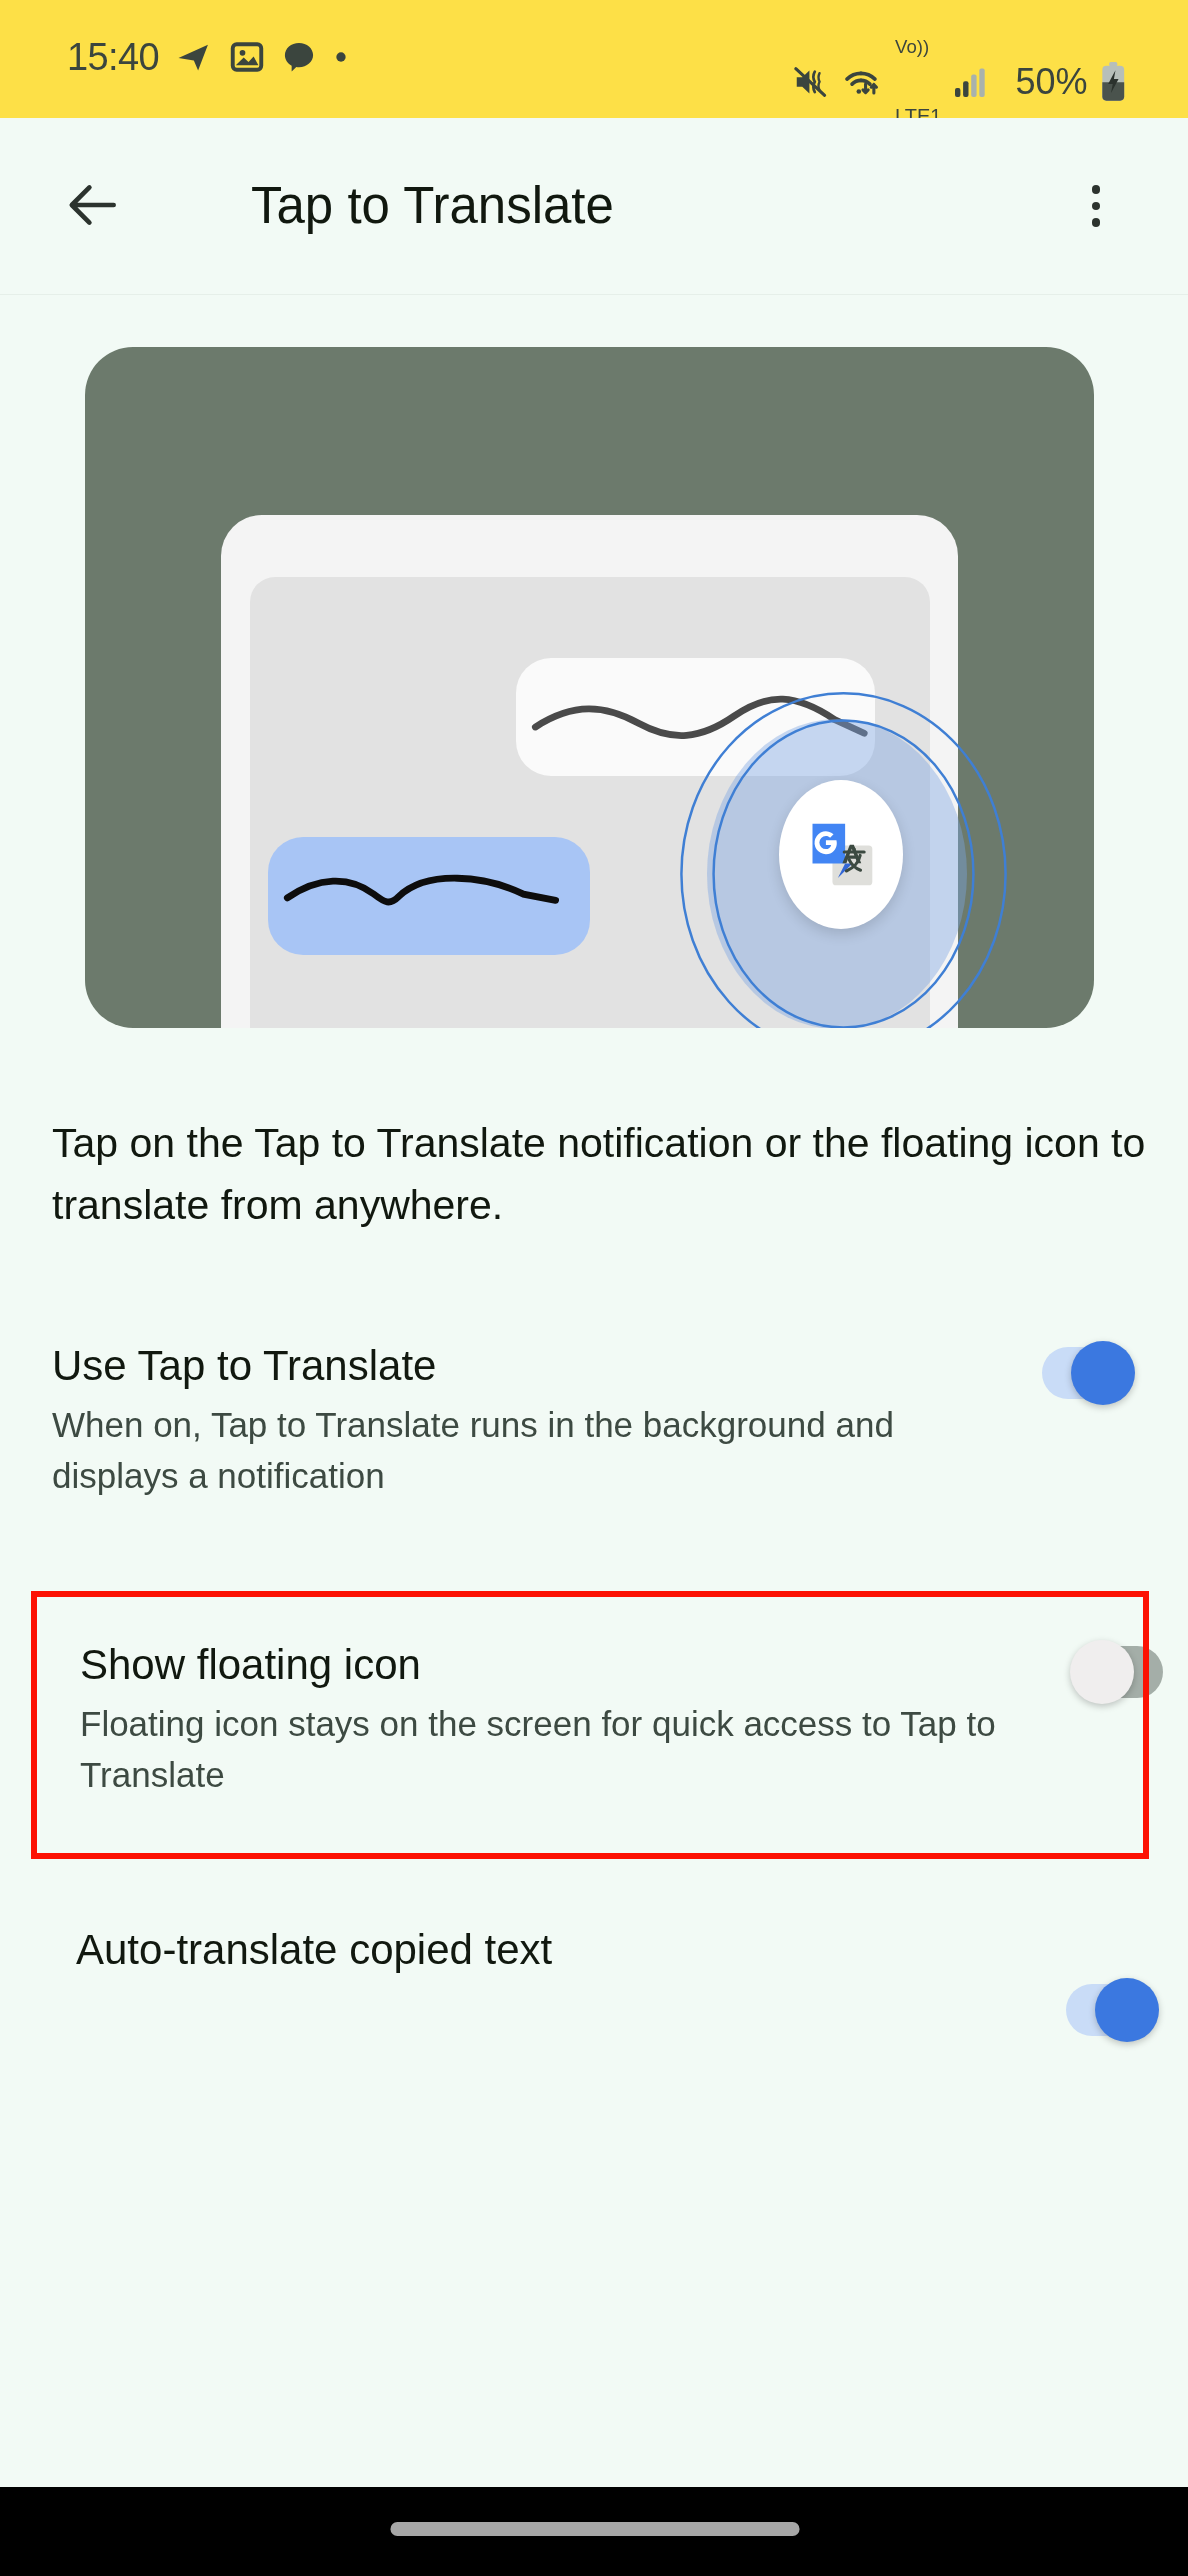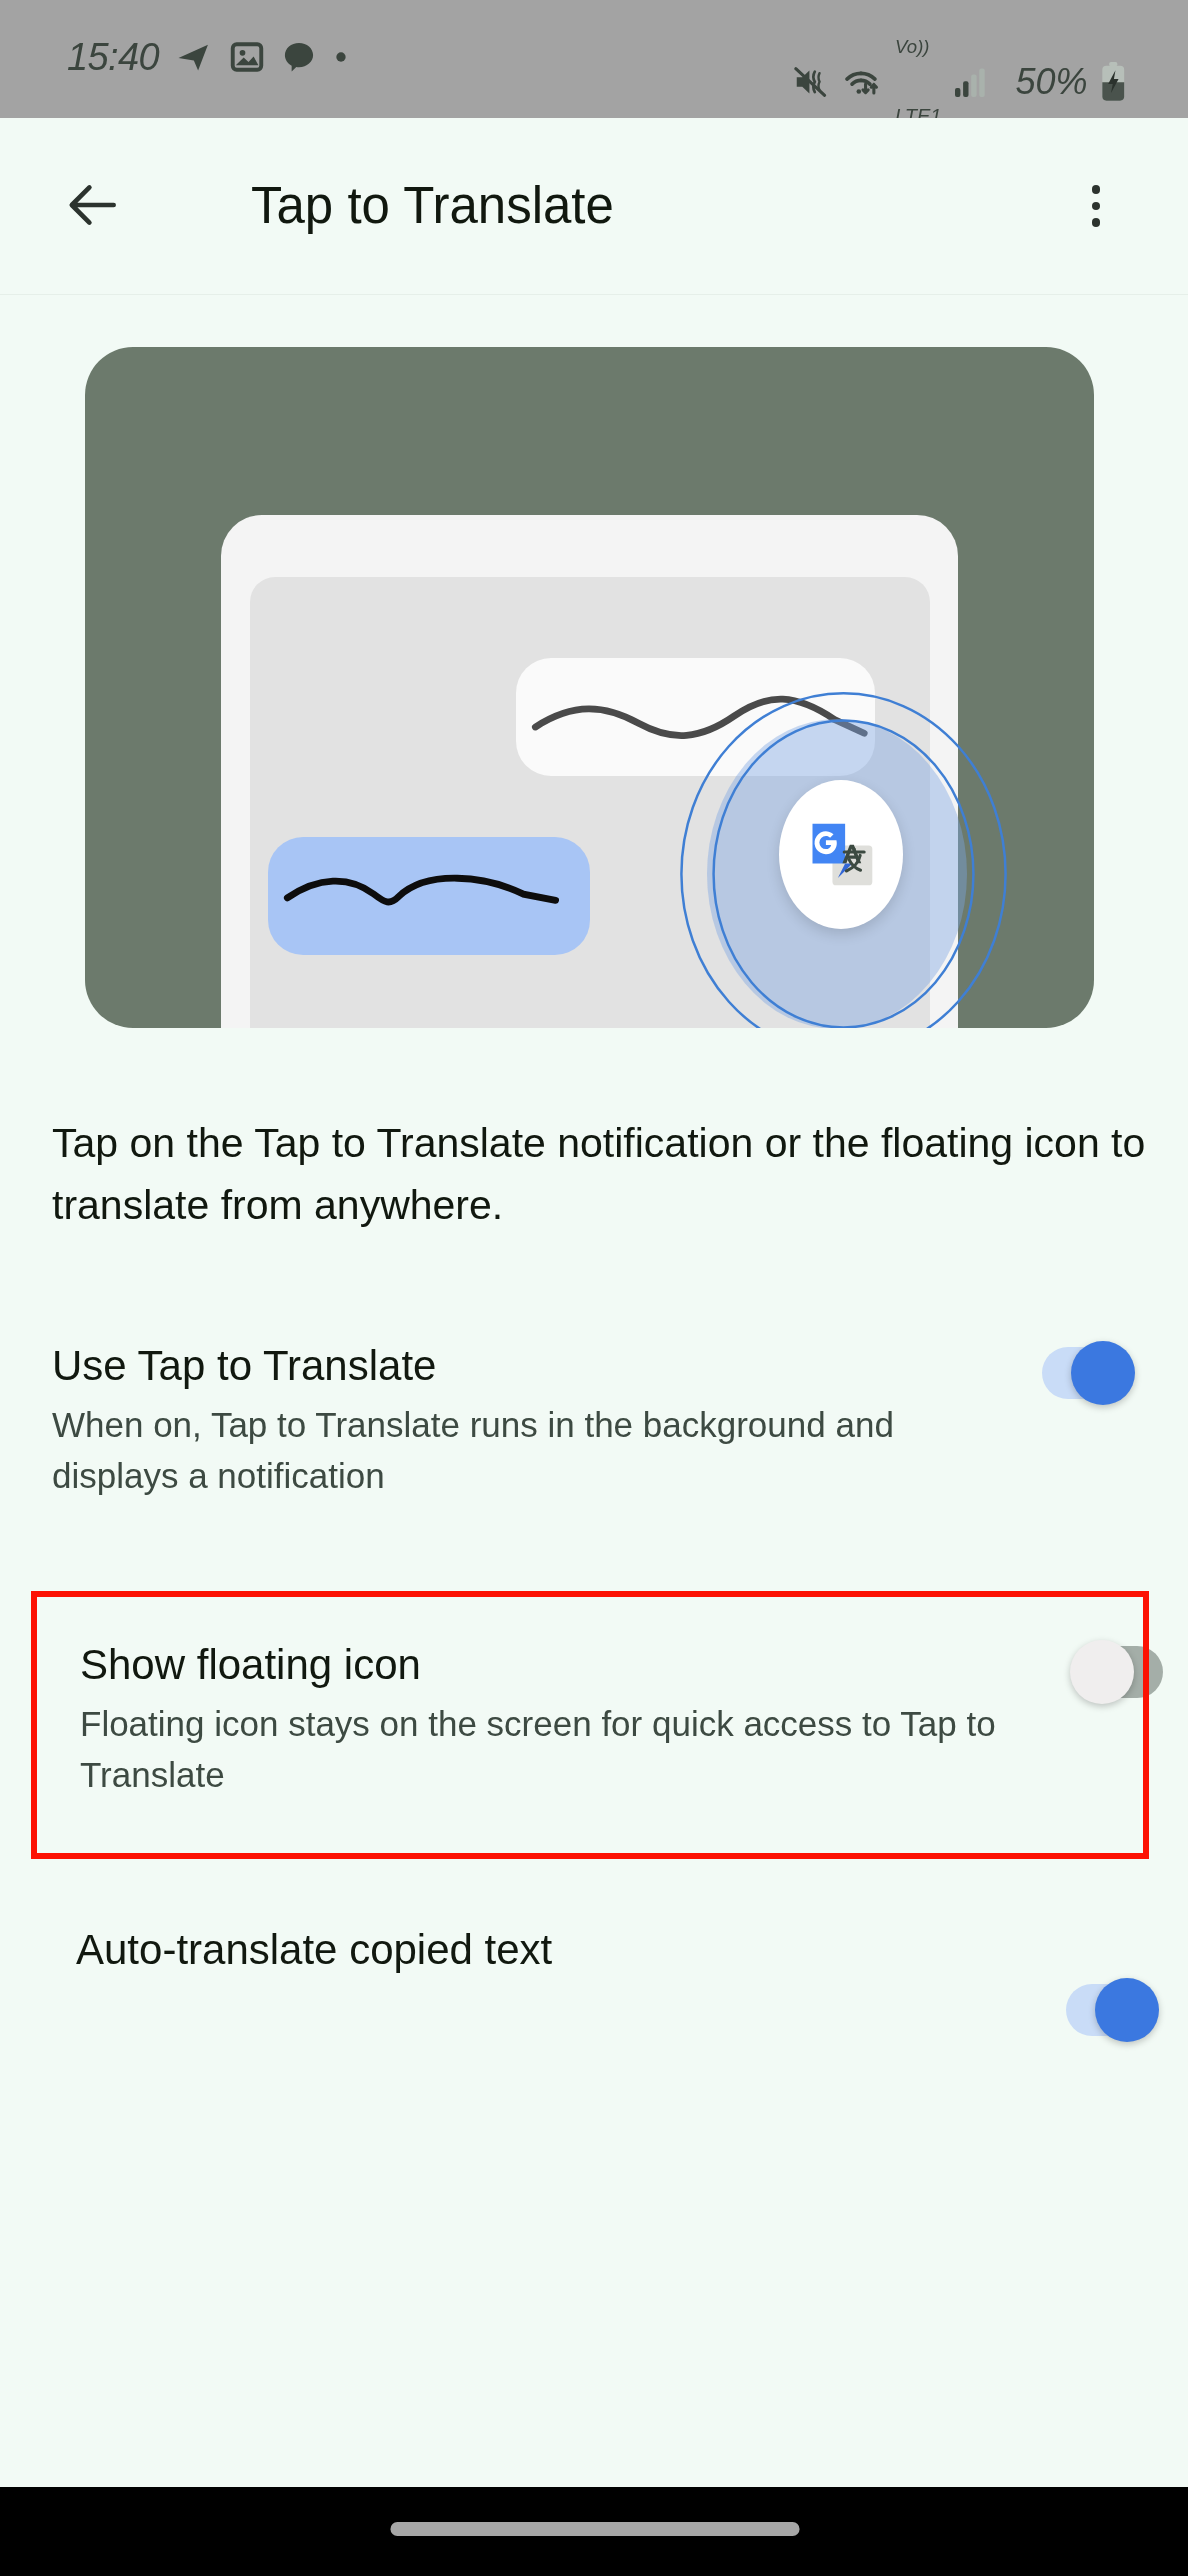--- a/index.html
+++ b/index.html
@@ -7,22 +7,21 @@
     width:1189px; height:2576px;
     background:#f2faf5;
     font-family:"Liberation Sans", sans-serif;
     overflow:hidden;
   }
   #screen { position:relative; width:1189px; height:2576px; background:#f2faf5; }
 
   
   #status-bar {
     position:absolute; top:0; left:0; width:1189px; height:118px;
-    background:#a3a3a3;
-    font-style:italic;
+    background:#fde047;
   }
   #status-left {
     position:absolute; left:67px; top:38px;
     display:flex; align-items:center; gap:16px;
   }
   #clock { font-size:38px; color:#3b453e; letter-spacing:-0.6px; line-height:1; }
   .sb-ico { display:flex; align-items:center; justify-content:center;gap:48px; }
   #status-right {
     position:absolute; right:62px; top:38px;
     display:flex; align-items:center; gap:11px;

